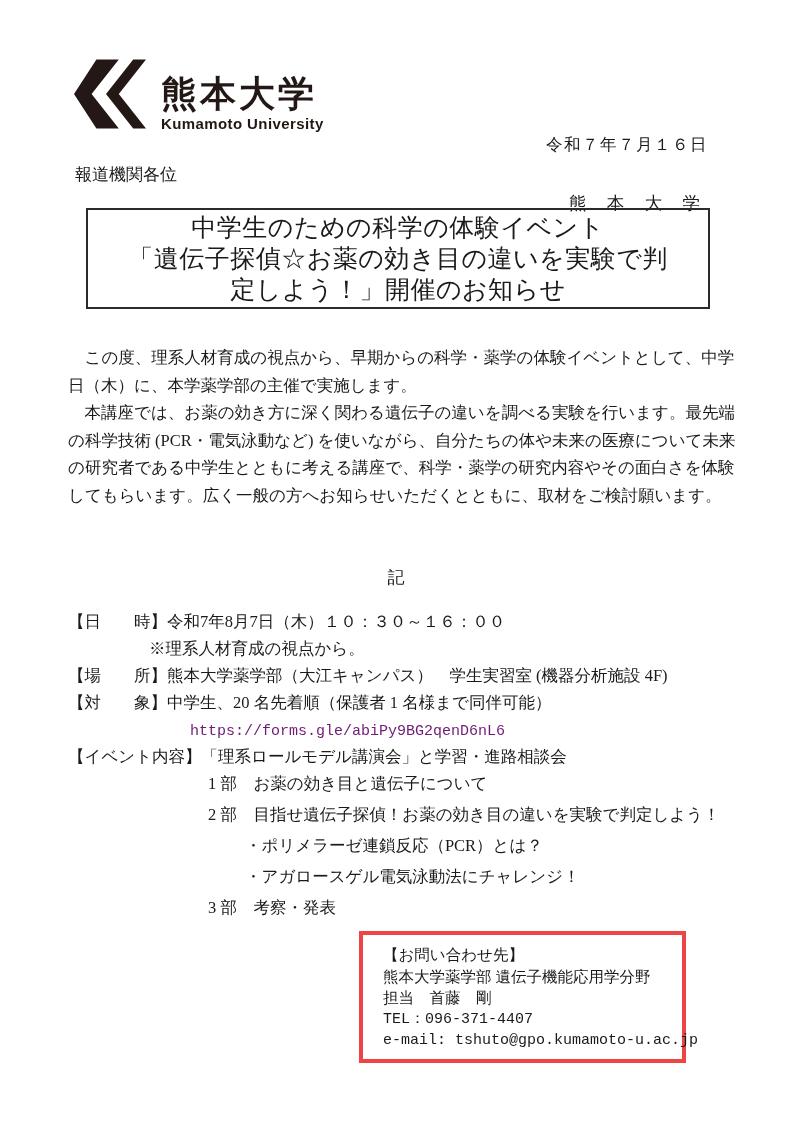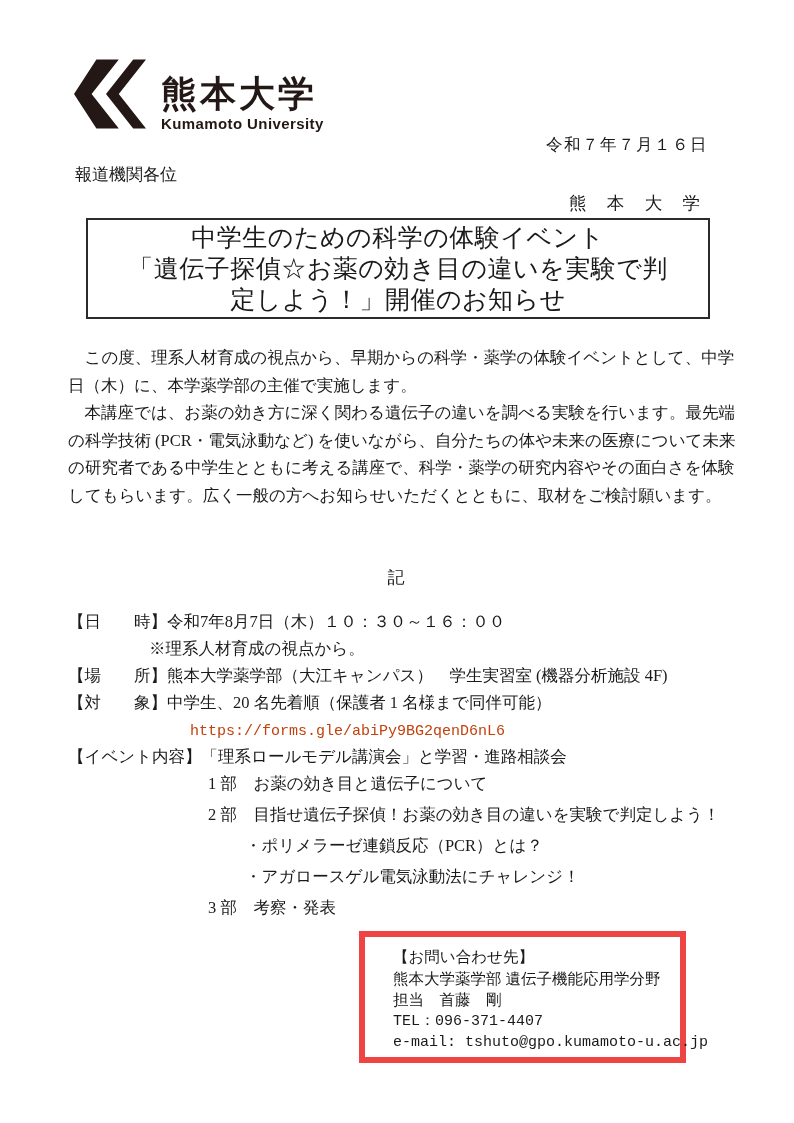--- a/index.html
+++ b/index.html
@@ -67,21 +67,21 @@
     top: 191px;
     font-size: 17.5px;
     letter-spacing: 8px;
     white-space: nowrap;
   }
 
   
   .title-box {
     position: absolute;
     left: 86px;
-    top: 218px;
+    top: 208px;
     width: 624px;
     box-sizing: border-box;
     border: 2px solid #2b2b2b;
     text-align: center;
     font-size: 25px;
     line-height: 31px;
     padding: 2px 2px;
     letter-spacing: 0.5px;
   }
   .title-box .t-line { white-space: nowrap; }
@@ -123,32 +123,32 @@
   .d-row.sp { margin-top: 4px; }
   .ind-note1  { padding-left: 81px; }
   .ind-note2  { padding-left: 102px; }
   .ind-url    { padding-left: 122px; }
   .ind-part   { padding-left: 140px; }
   .ind-bullet { padding-left: 177px; }
   .mono {
     font-family: "Liberation Mono", "DejaVu Sans Mono", monospace;
     font-size: 15px;
   }
-  .url-link { color: #c2410c; text-decoration: none; }
+  .url-link { color: #701a75; text-decoration: none; }
 
   
   .contact-box {
     position: absolute;
     left: 359px;
     top: 931px;
     width: 327px;
     height: 132px;
     box-sizing: border-box;
-    border: 6px solid #ef4444;
-    padding: 9px 28px;
+    border: 4px solid #ef4444;
+    padding: 9px 20px;
     font-size: 15.5px;
   }
   .contact-box .c-line {
     line-height: 21.5px;
     white-space: nowrap;
   }
 </style>
 </head>
 <body>
 

